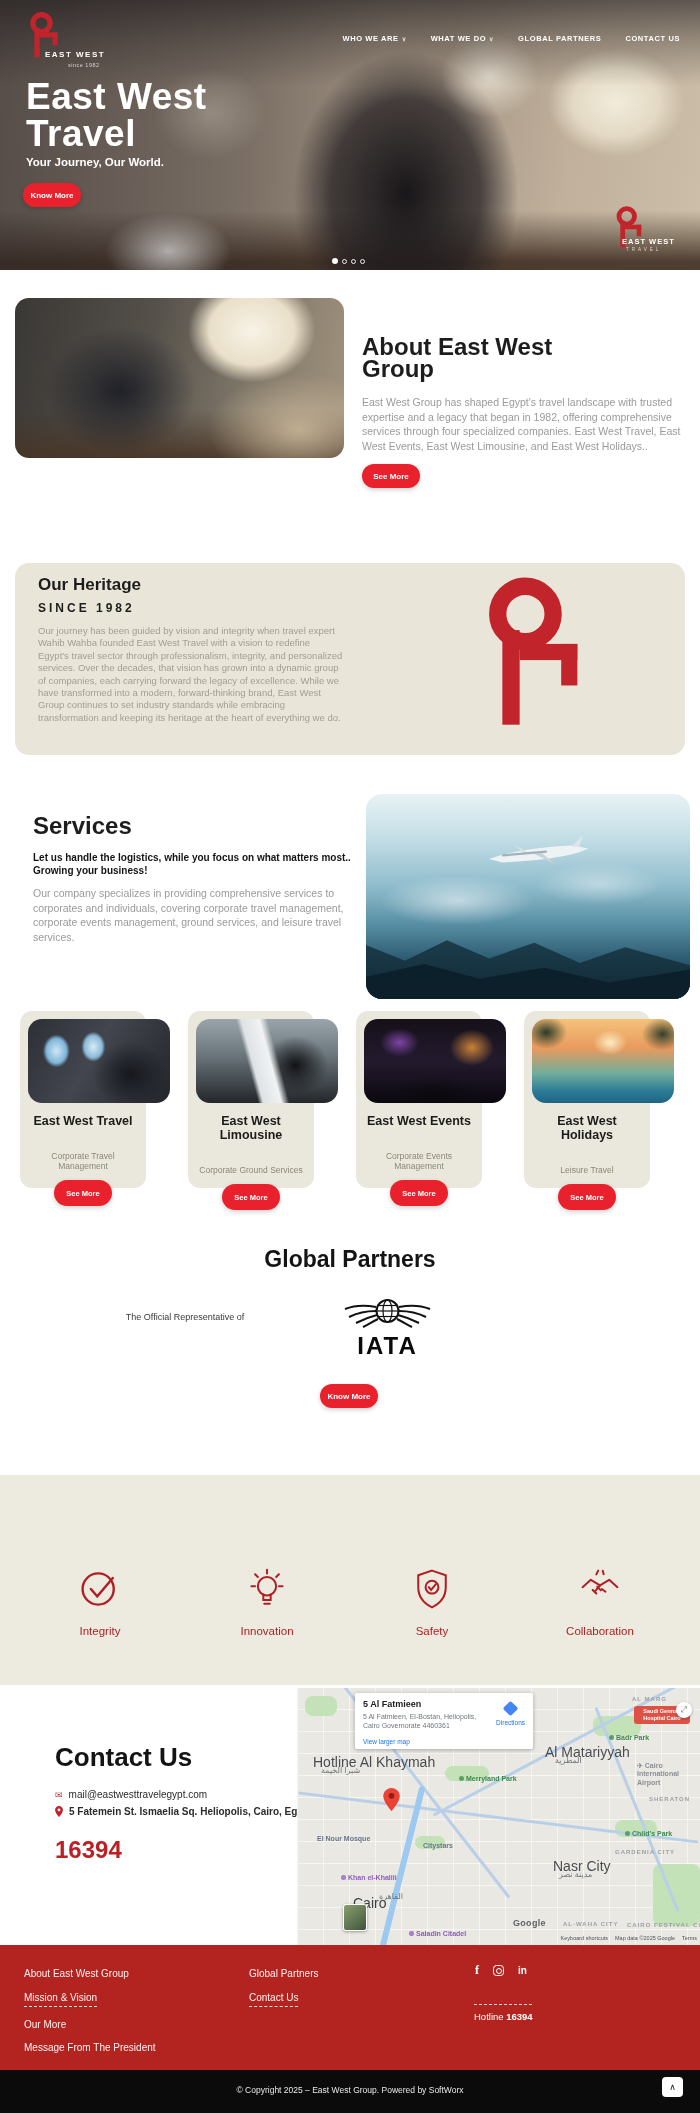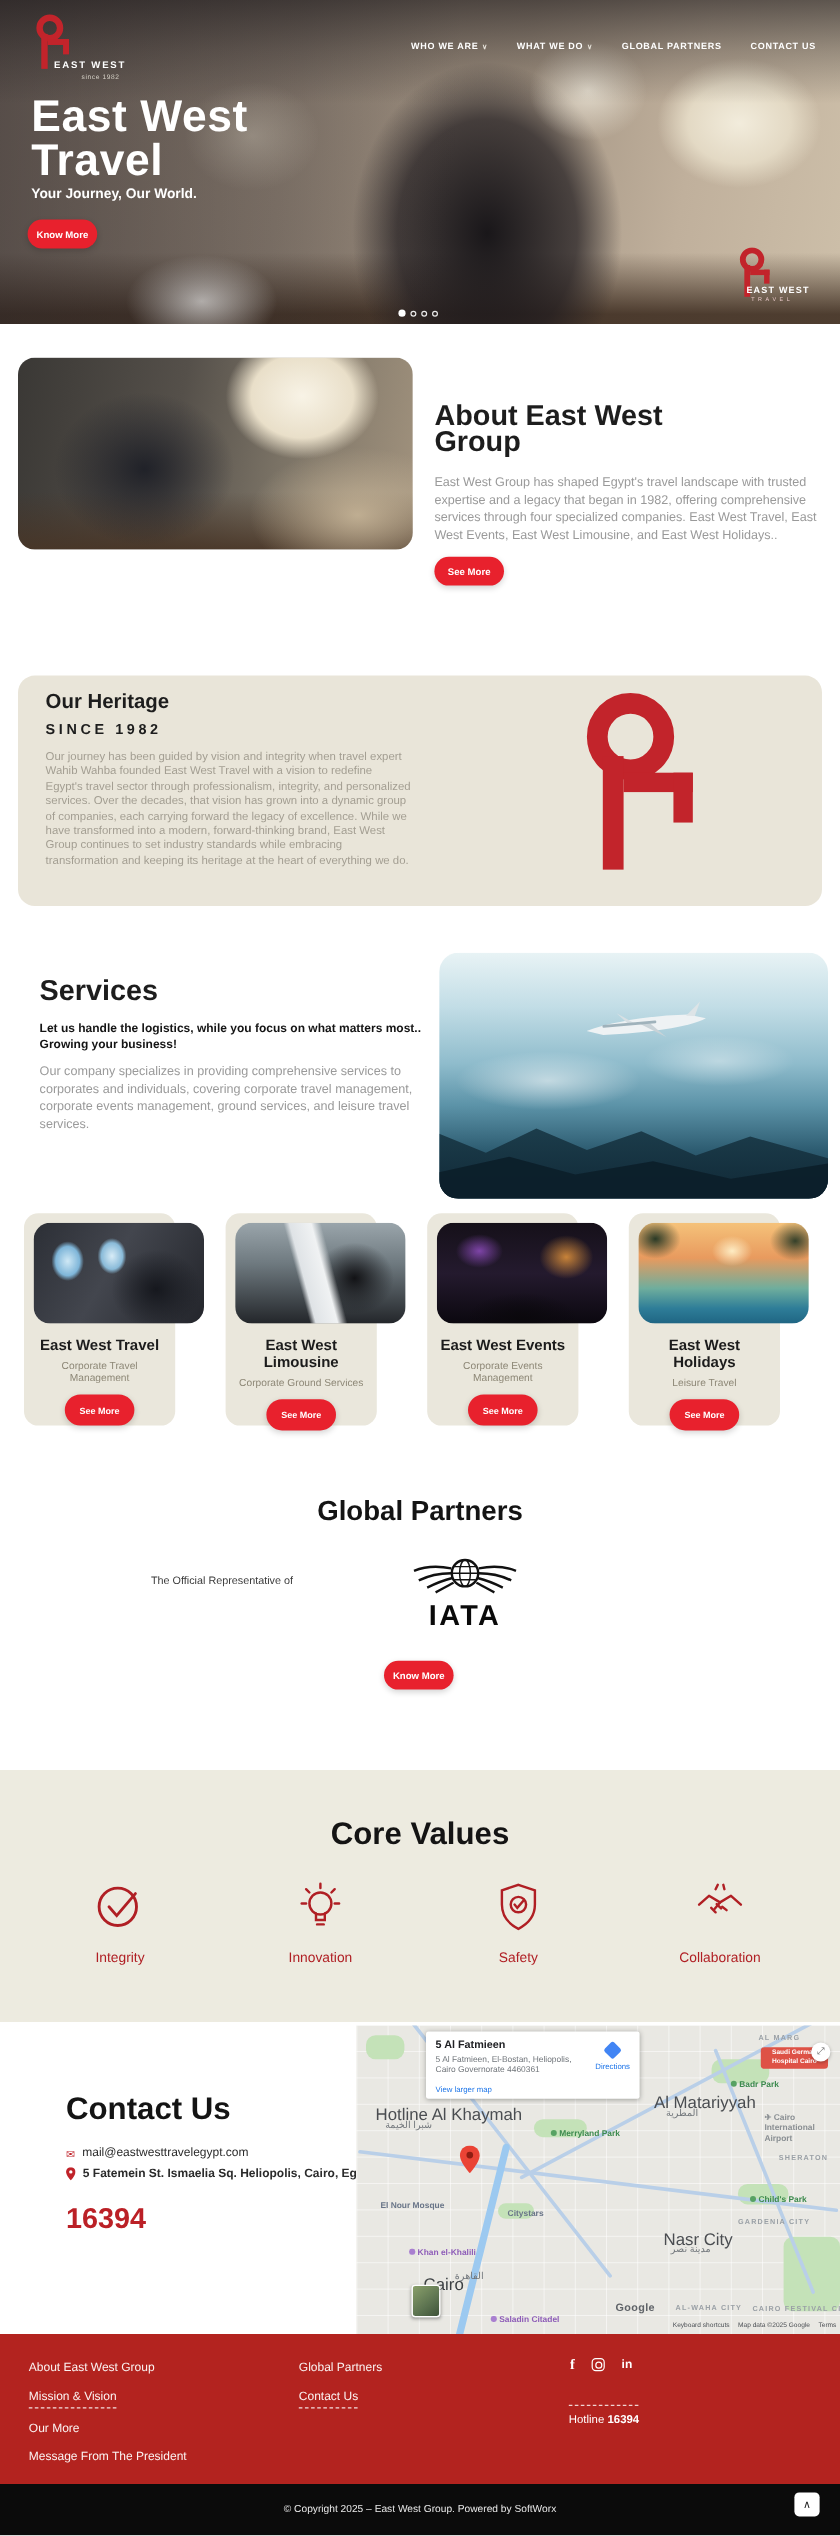--- a/index.html
+++ b/index.html
@@ -89,21 +89,21 @@
       radial-gradient(ellipse 28px 20px at 25% 28%, rgba(150,80,200,.8), rgba(0,0,0,0) 70%),
       radial-gradient(ellipse 32px 26px at 76% 34%, rgba(230,150,60,.85), rgba(0,0,0,0) 70%),
       radial-gradient(ellipse 58px 28px at 50% 96%, rgba(10,8,12,.98), rgba(0,0,0,0) 80%),
       linear-gradient(180deg, #151019 0%, #241a2e 50%, #0b080f 100%);}
   .cimg-holidays{background:
       radial-gradient(ellipse 24px 18px at 55% 28%, rgba(255,240,200,.95), rgba(0,0,0,0) 70%),
       radial-gradient(ellipse 28px 22px at 10% 16%, rgba(20,45,30,.9), rgba(0,0,0,0) 75%),
       radial-gradient(ellipse 28px 22px at 92% 18%, rgba(20,45,30,.85), rgba(0,0,0,0) 75%),
       linear-gradient(180deg, #f5c27a 0%, #e89a5e 35%, #6fae9d 65%, #2e7d98 85%, #1f6583 100%);}
   .ctitle{margin-top:11px;font-size:12.5px;font-weight:700;color:#1c1c1c;}
-  .csub{margin-top:5px;font-size:8.5px;color:#8d8776;}
+  .csub{margin-top:23px;font-size:8.5px;color:#8d8776;}
   .cbtn{margin-top:9px;width:58px;height:26px;border-radius:13px;font-size:7.5px;}
 
   
   .gp-h{position:absolute;left:0;top:1246px;width:700px;text-align:center;font-size:23px;font-weight:700;color:#141414;}
   .bcd-label{position:absolute;left:123px;top:1312px;width:124px;text-align:center;font-size:9px;color:#3a3a3a;}
   .bcd{position:absolute;left:125px;top:1330px;width:124px;height:58px;}
   .bcd .letters{position:absolute;left:0;bottom:0;font-size:37px;font-weight:700;color:#22265e;letter-spacing:-1px;line-height:36px;}
   .bcd .d1{position:absolute;border-radius:50%;}
   .iata{position:absolute;left:340px;top:1296px;text-align:right;}
   .gp-btn{position:absolute;left:320px;top:1384px;width:58px;height:24px;font-size:8px;}
@@ -304,21 +304,20 @@
           <path d="M59,15 C68,15 78,17 86,21"></path>
         <path d="M58,19 C66,21 73,24 79,27"></path>
           <path d="M57,23 C63,26 68,29 72,31"></path>
       </g>
       <text x="47.5" y="58" text-anchor="middle" font-family="Liberation Sans, sans-serif" font-size="24" font-weight="bold" letter-spacing="2" fill="#0a0a0a">IATA</text>
     </svg>
   </div>
   <button class="btn gp-btn">Know More</button>
 
   <div class="cv">
-    <div class="cv-h">Core Values</div>
     <div class="cv-col" style="left:40px">
       <svg width="44" height="44" viewBox="0 0 48 48">
         <g stroke="#b01f24" stroke-width="2.6" fill="none" stroke-linecap="round">
         <circle cx="22" cy="24" r="17"></circle>
             <polyline points="14,24 21,32 38,12"></polyline>
           </g>
       </svg>
       <div class="lbl">Integrity</div>
     </div>
     <div class="cv-col" style="left:372px">

